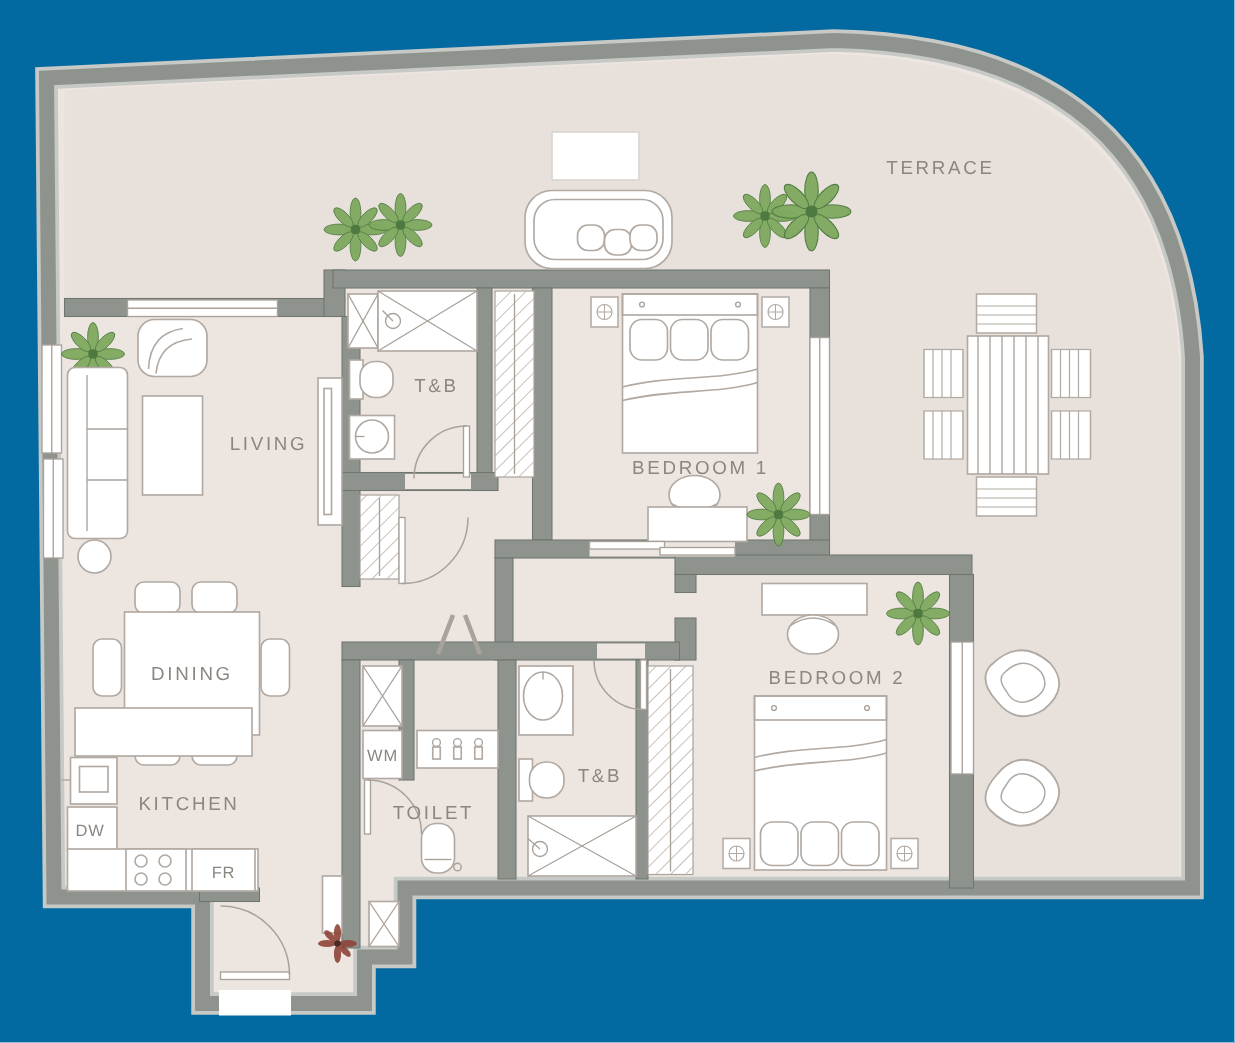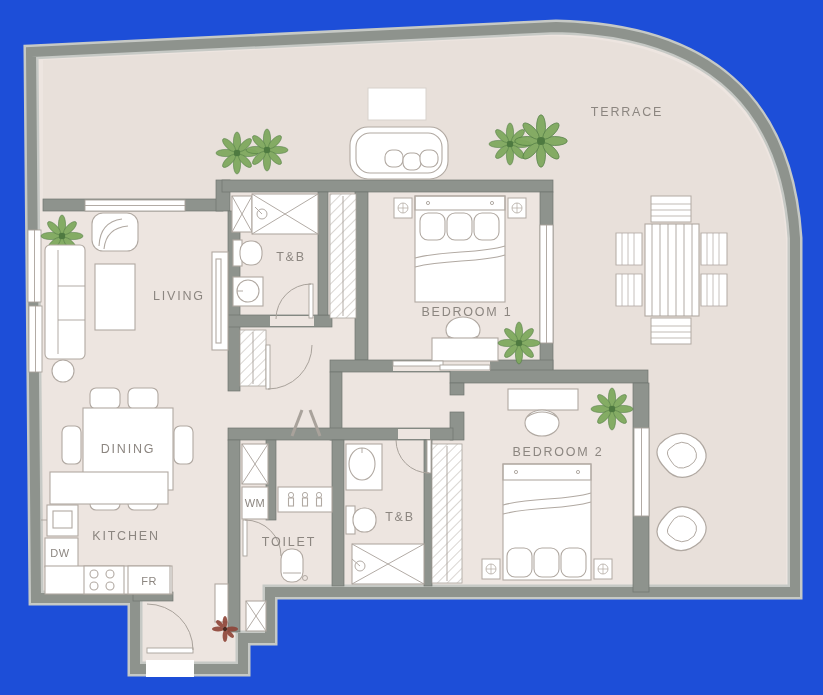--- a/index.html
+++ b/index.html
@@ -2,21 +2,21 @@
 <html style="--wall: #8e938d; --wall-edge: #6f756f; --wall-outer: #c6c9c5; --floor: #ede5e0; --terrace: #e8e0da; --furn: #b1a9a2; --line: #a9a29b; --text: #8c8680; --plant-dark: #4e7a40; --plant-light: #7fa95e; --plant-red: #8e4437;"><head>
 <meta charset="utf-8">
 <style>
   :root{
     --wall:#8e938d; --wall-edge:#6f756f; --wall-outer:#c6c9c5;
     --floor:#ede5e0; --terrace:#e8e0da;
     --furn:#b1a9a2; --line:#a9a29b; --text:#8c8680;
     --plant-dark:#4e7a40; --plant-light:#7fa95e; --plant-red:#8e4437;
   }
   html,body{margin:0;padding:0;background:#fff;}
-  .stage{width:823px;height:695px;position:relative;background:#1d4ed8;}
+  .stage{width:823px;height:695px;position:relative;background:#0369a1;}
   svg{display:block;}
   .wall{fill:var(--wall);stroke:var(--wall-edge);stroke-width:.7;}
   .furn{fill:#fff;stroke:var(--furn);stroke-width:1.1;}
   .furnl{fill:none;stroke:var(--furn);stroke-width:1.1;}
   .thin{fill:none;stroke:var(--line);stroke-width:.9;}
   .win{fill:#fff;stroke:var(--line);stroke-width:.9;}
   .arc{fill:none;stroke:var(--line);stroke-width:1;}
   .leaf{fill:#fff;stroke:var(--line);stroke-width:.9;}
   .hatchbox{fill:#fff;stroke:var(--line);stroke-width:.8;}
   .lbl{fill:var(--text);font-family:"Liberation Sans",sans-serif;font-size:12.5px;letter-spacing:1.8px;text-anchor:middle;}

